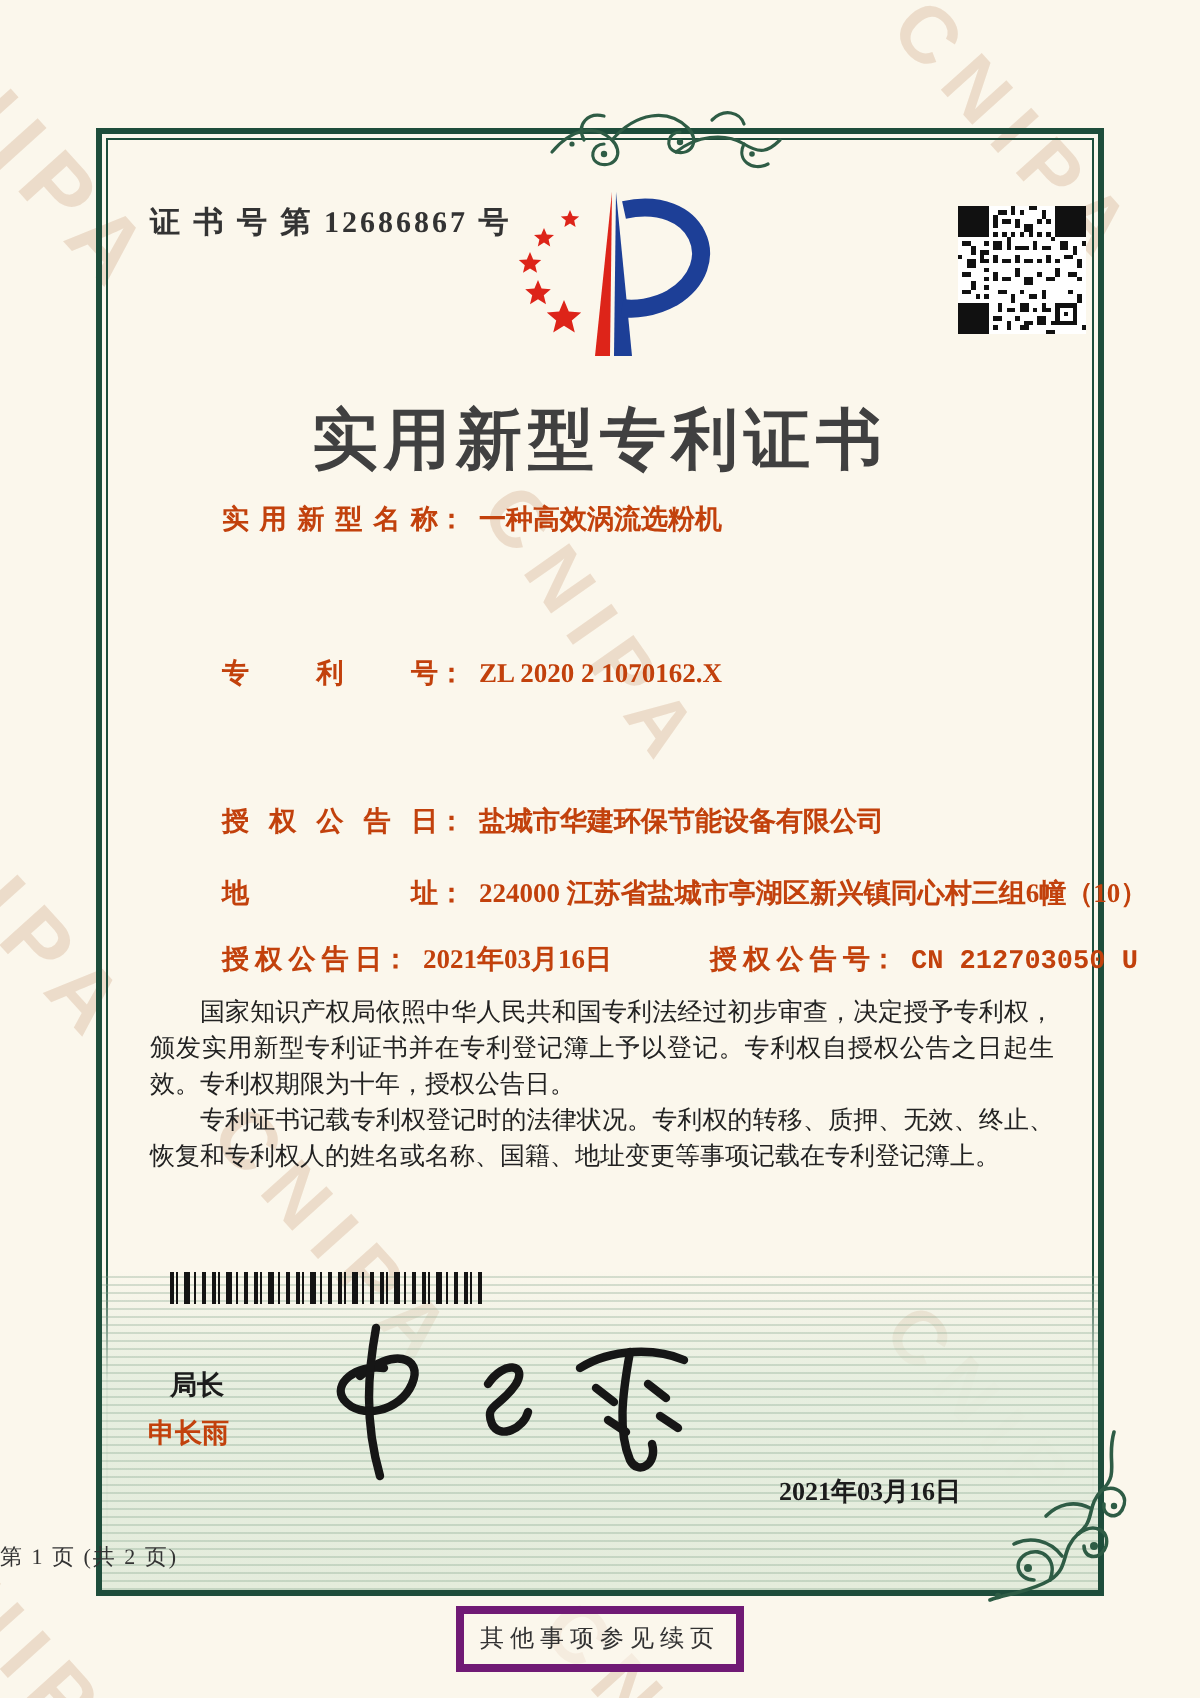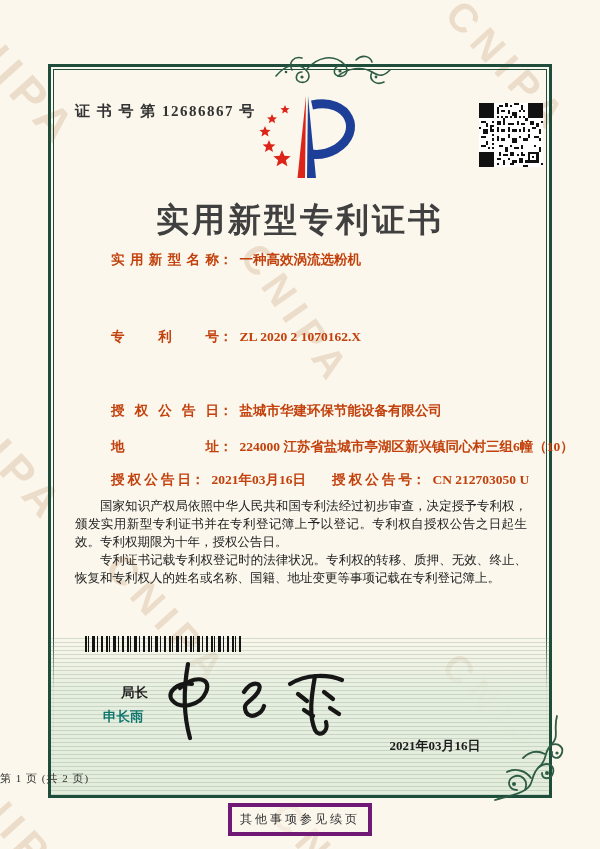--- a/index.html
+++ b/index.html
@@ -32,34 +32,34 @@
   .logo{position:absolute; left:252px; top:92px; width:112px; height:88px;}
   .qr{position:absolute; left:479px; top:103px; width:64px; height:64px;}
   .title{
     position:absolute; left:0; right:0; top:180px; text-align:center;
     font-size:33px; font-weight:700; letter-spacing:3px; color:#404040;margin-top:18px;
   }
   .field-row{position:absolute; left:75px; width:462px; font-size:13.5px; font-weight:600; color:#c2410c; white-space:nowrap;margin-left:36px;}
   .flabel{display:inline-block; width:108px; text-align:justify; text-align-last:justify;}
   .flabel-sm{display:inline-block; width:80px; text-align:justify; text-align-last:justify;}
   .fvalue{margin-left:7px;}
-  .pair2{position:absolute; left:221px; top:0;}
+  .pair2{position:absolute; left:244px; top:0;font-family:Liberation Mono, monospace;}
   .paras{position:absolute; left:75px; top:497px; width:452px; font-size:12.5px; line-height:18px; text-align:justify; color:#222;}
   .paras p{margin:0; text-indent:2em; font-weight:500;}
   .barcode{
     position:absolute; left:85px; top:636px; width:156px; height:16px;
     background:repeating-linear-gradient(90deg,
       #141414 0 2px, transparent 2px 3px,
       #141414 3px 4px, transparent 4px 7px,
       #141414 7px 10px, transparent 10px 12px,
       #141414 12px 13px, transparent 13px 16px,
       #141414 16px 18px, transparent 18px 21px);
   }
-  .sig-title{position:absolute; left:85px; top:684px; font-size:13.5px; font-weight:700; color:#1c1c1c;margin-left:36px;}
-  .sig-name{position:absolute; left:103px; top:708px; font-size:13.5px; font-weight:700; color:#0f766e;}
+  .sig-title{position:absolute; left:85px; top:684px; font-size:13.5px; font-weight:700; color:#1c1c1c;}
+  .sig-name{position:absolute; left:74px; top:708px; font-size:13.5px; font-weight:700; color:#c2410c;}
   .signature{position:absolute; left:152px; top:658px; width:215px; height:85px;}
   .issue-date{position:absolute; left:360px; top:737px; width:150px; text-align:center; font-size:13px; font-weight:600; color:#1c1c1c;}
   .page-info{position:absolute; left:0; right:0; top:771px; font-size:11px; letter-spacing:1px; color:#333;}
   .footer-box{
     position:absolute; left:50%; top:803px; transform:translateX(-50%);
     border:4px solid #701a75; padding:4px 8px; font-size:12px; letter-spacing:3px; color:#333; background:rgba(251,247,236,.6);
     white-space:nowrap;
   }
   .ornament-top{position:absolute; left:272px; top:46px; width:120px; height:42px;}
   .ornament-corner{position:absolute; left:487px; top:710px; width:80px; height:95px;}

